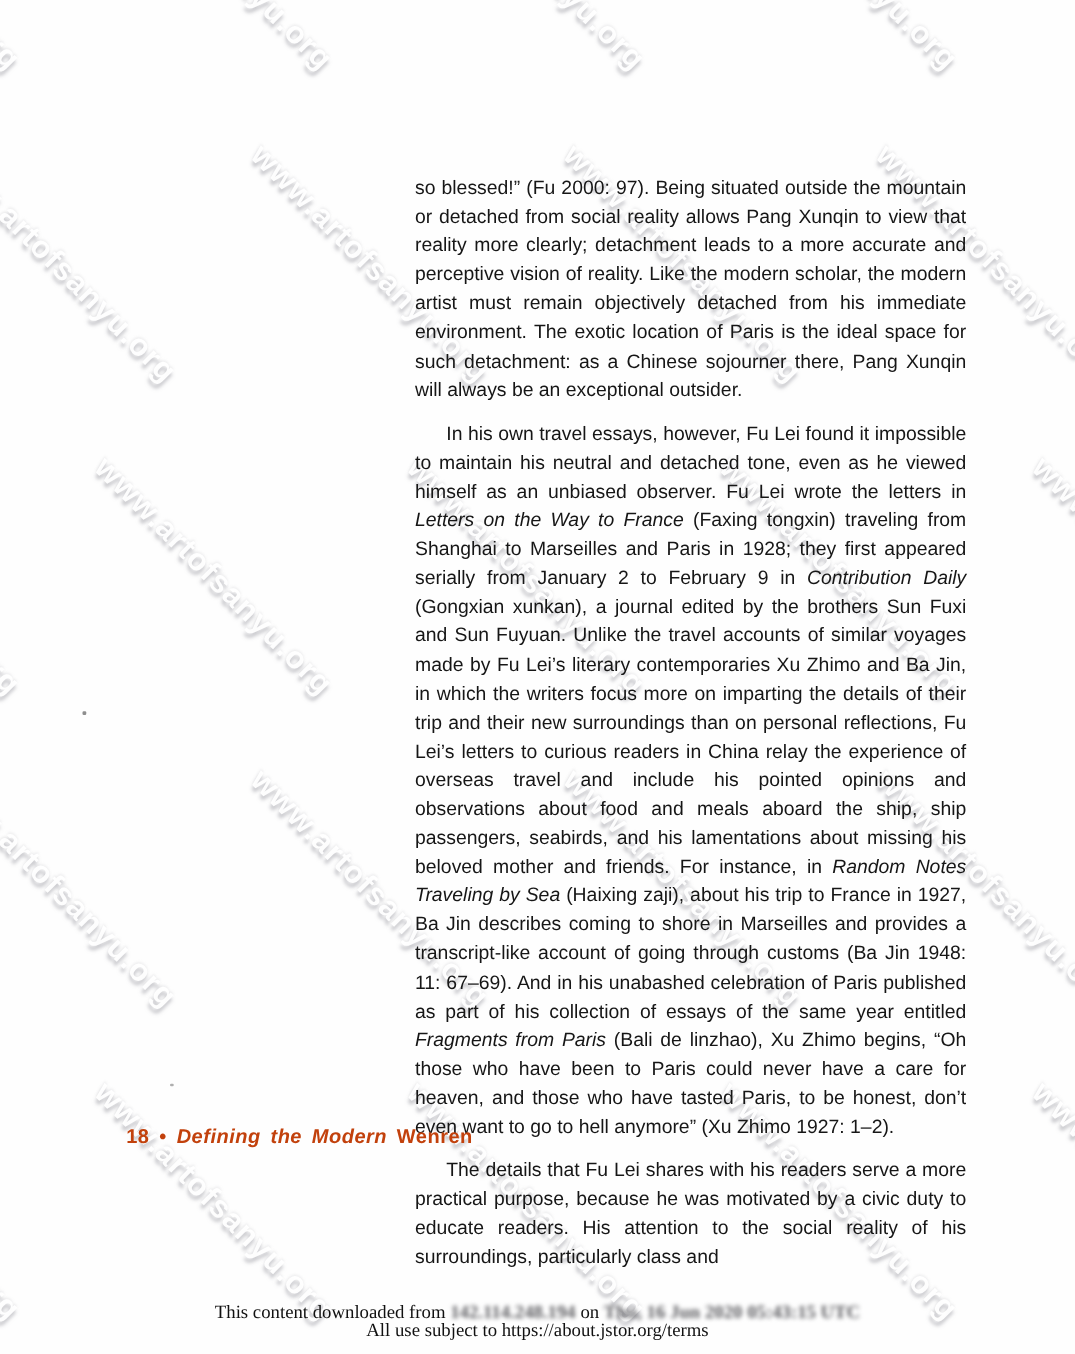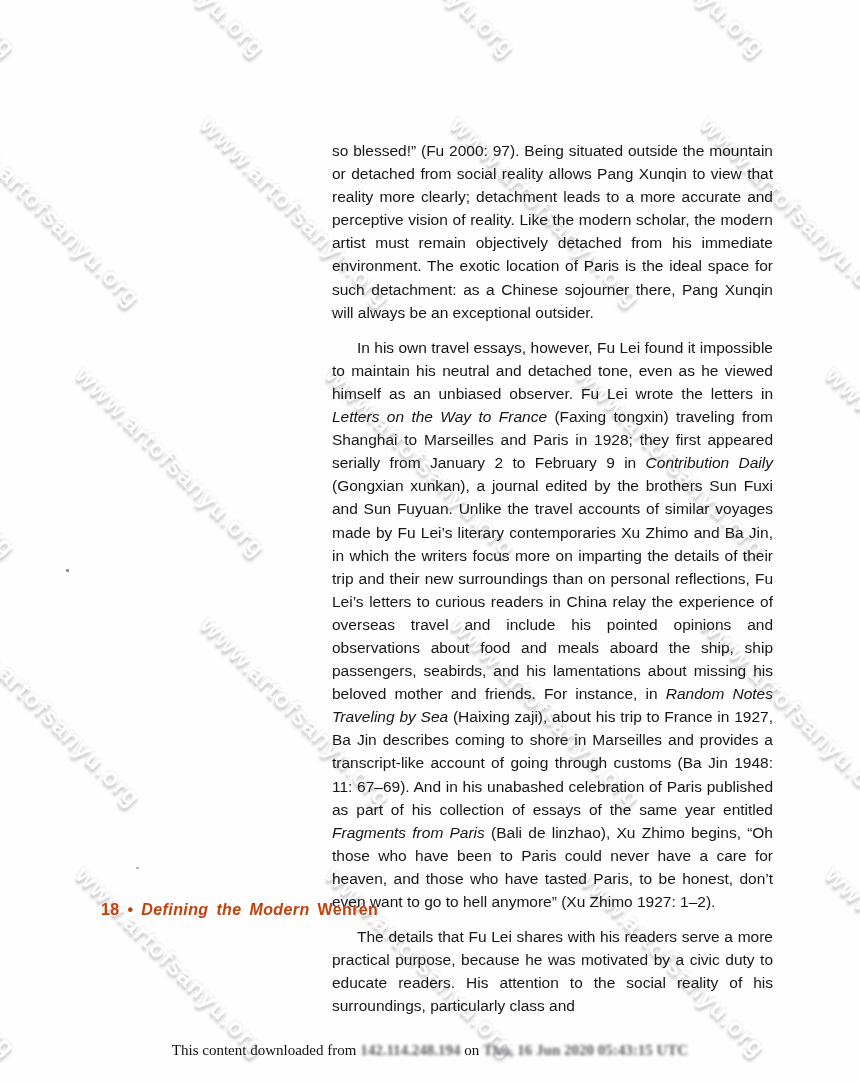--- a/index.html
+++ b/index.html
@@ -115,18 +115,19 @@
     <span>Wenren</span>
   </div>
 
   <div class="jstor">
     <div>
       <span>This content downloaded from</span>
       <span class="redacted">142.114.248.194</span>
       <span>on</span>
       <span class="redacted">Thu, 16 Jun 2020 05:43:15 UTC</span>
     </div>
+    <div>All use subject to https://about.jstor.org/terms</div>
   </div>
 
   <div class="speck speck1"></div>
   <div class="speck speck2"></div>
 
 </div>
 
 </body></html>

